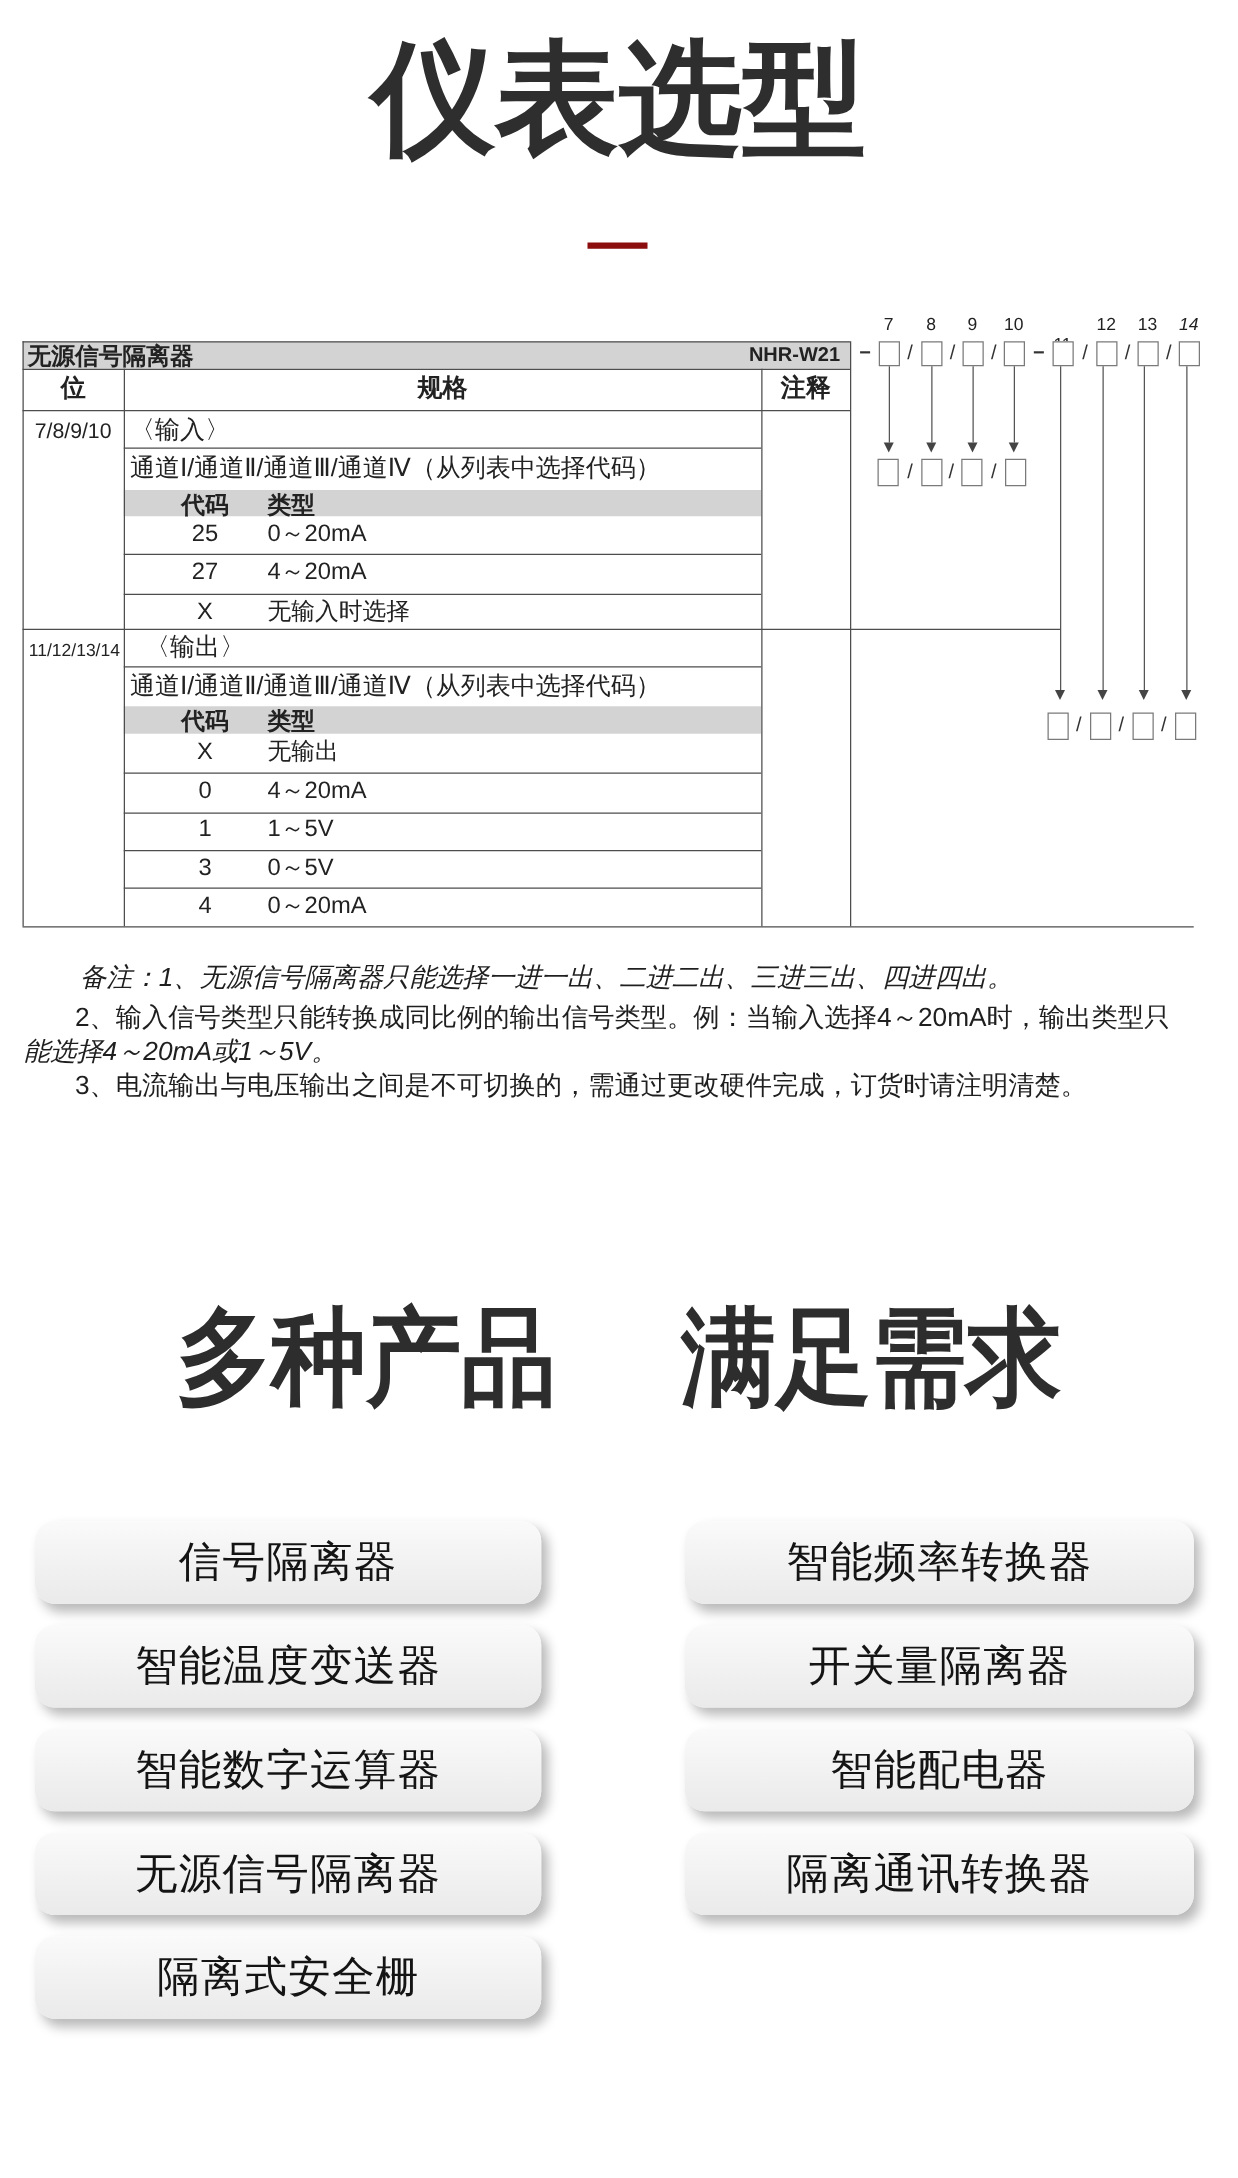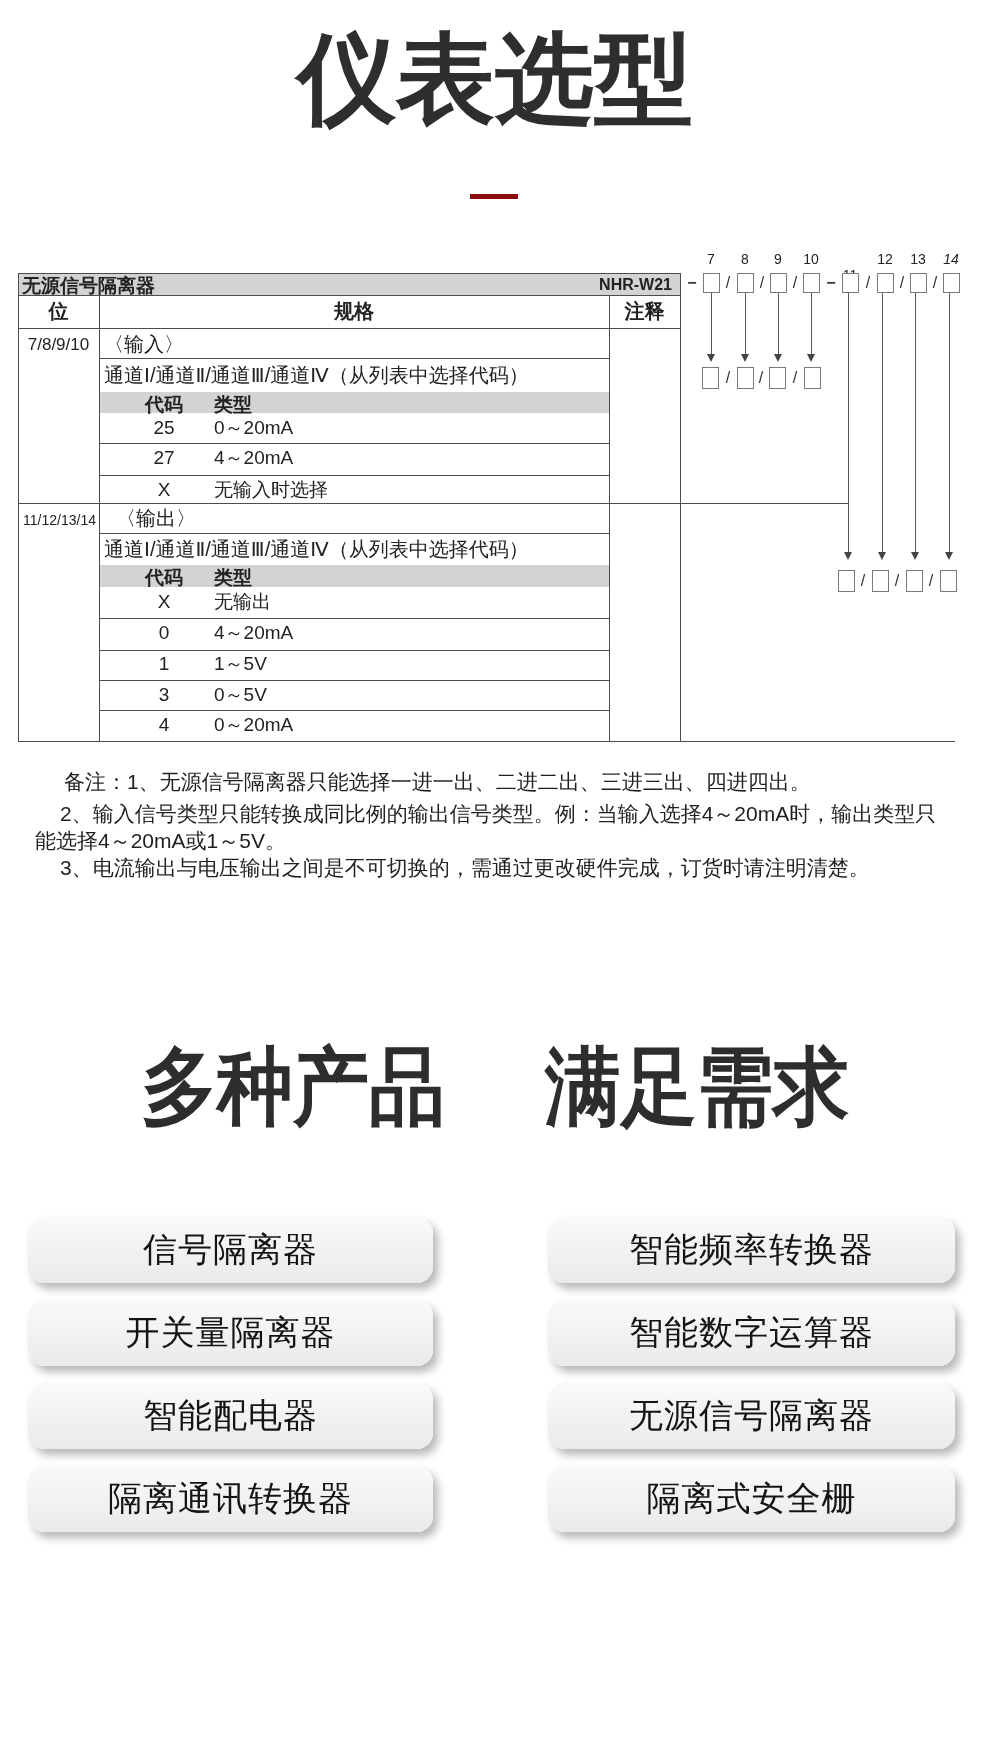--- a/index.html
+++ b/index.html
@@ -161,31 +161,32 @@
 
   <div class="cbox" style="left:820px;top:320px;height:22px;"></div>
   <span class="sep" style="left:840px;top:322px;">/</span>
   <div class="cbox" style="left:854px;top:320px;height:22px;"></div>
   <span class="sep" style="left:874px;top:322px;">/</span>
   <div class="cbox" style="left:888px;top:320px;height:22px;"></div>
   <span class="sep" style="left:908px;top:322px;">/</span>
   <div class="cbox" style="left:922px;top:320px;height:22px;"></div>
 </div>
 
-<div class="note" style="left:64px;top:768px;">备注：1、无源信号隔离器只能选择一进一出、二进二出、三进三出、四进四出。</div>
+<div class="note" style="left:64px;top:768px;font-style:italic;">备注：1、无源信号隔离器只能选择一进一出、二进二出、三进三出、四进四出。</div>
 <div class="note" style="left:60px;top:800px;">2、输入信号类型只能转换成同比例的输出信号类型。例：当输入选择4～20mA时，输出类型只</div>
-<div class="note" style="left:35px;top:827px;">能选择4～20mA或1～5V。</div>
+<div class="note" style="left:19px;top:827px;font-style:italic;">能选择4～20mA或1～5V。</div>
 <div class="note" style="left:60px;top:854px;">3、电流输出与电压输出之间是不可切换的，需通过更改硬件完成，订货时请注明清楚。</div>
 
 <div class="title2">
   <span class="t2gap">多种产品</span><span>满足需求</span>
 </div>
 
 <div class="products">
   <div class="pbtn">信号隔离器</div>
   <div class="pbtn">智能频率转换器</div>
+  <div class="pbtn">智能温度变送器</div>
   <div class="pbtn">开关量隔离器</div>
   <div class="pbtn">智能数字运算器</div>
   <div class="pbtn">智能配电器</div>
   <div class="pbtn">无源信号隔离器</div>
   <div class="pbtn">隔离通讯转换器</div>
   <div class="pbtn">隔离式安全栅</div>
 </div>
 
 </body></html>

